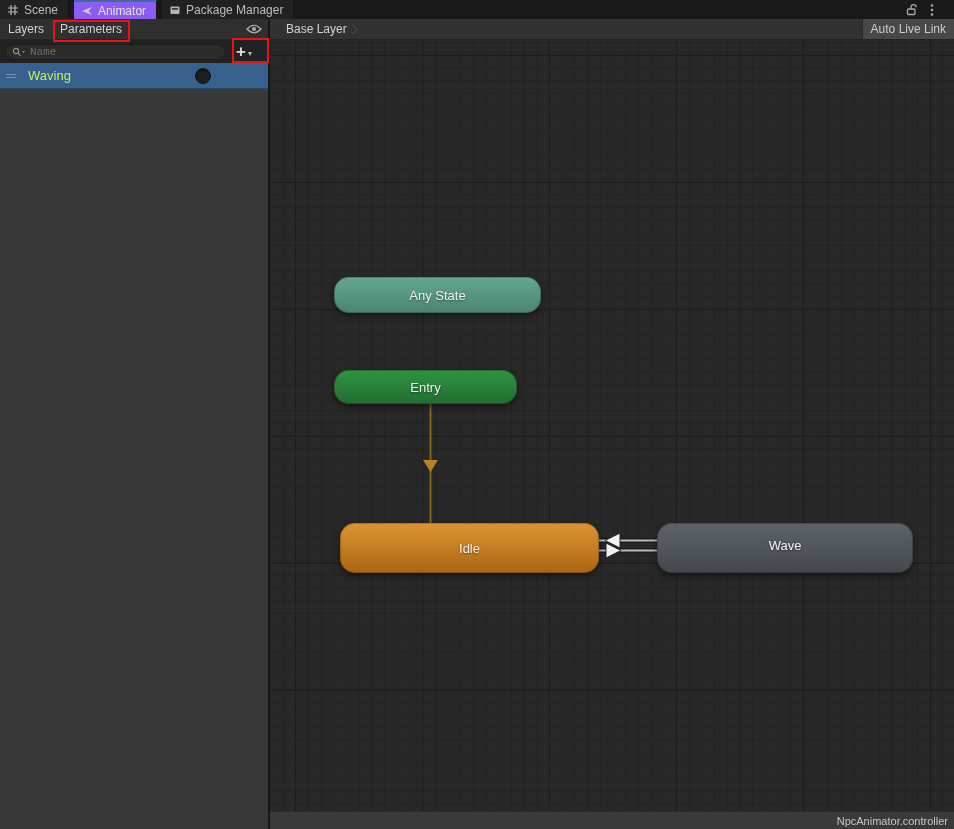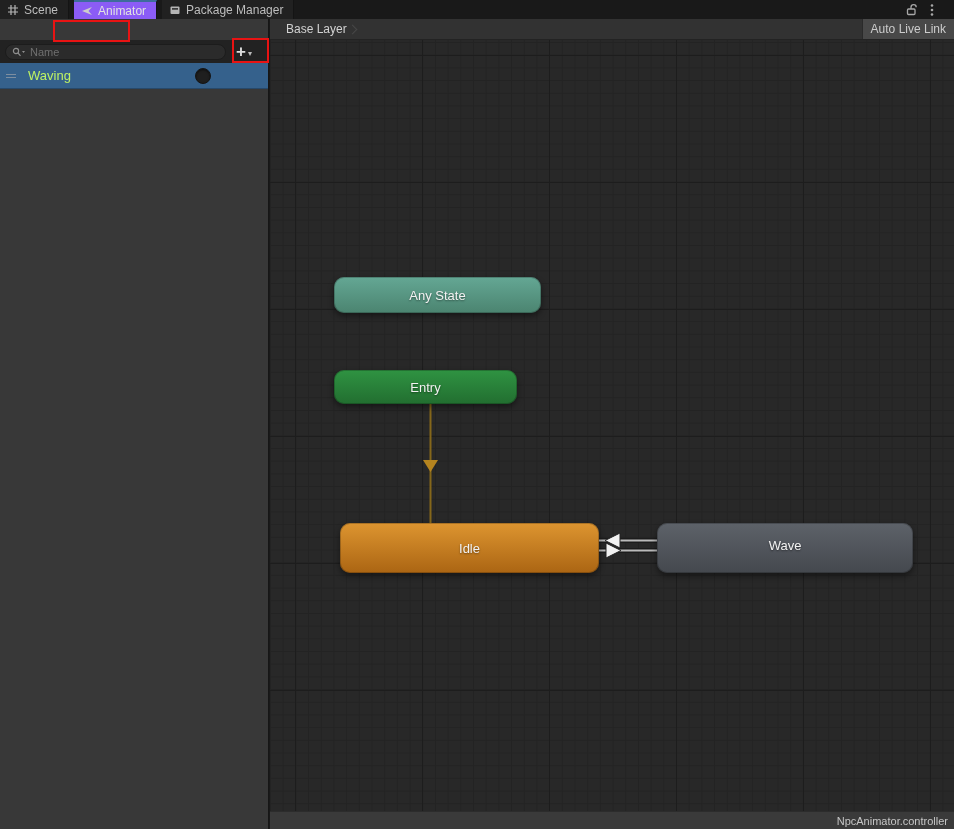--- a/index.html
+++ b/index.html
@@ -27,21 +27,21 @@
   .panel-tab { padding:0 8px; color:#d2d2d2; font-size:12px; height:100%; display:flex; align-items:center; }
   .eye-btn { margin-left:auto; margin-right:6px; display:flex; align-items:center; }
   .search-row { position:absolute; left:0; top:21px; right:0; height:23px; background:#222222; display:flex; align-items:center; }
   .search-field {
     flex:0 0 auto; display:flex; align-items:center; gap:4px;
     width:221px; height:16px; margin-left:5px; padding:0 6px;
     background:#2b2b2b; border:1px solid #1c1c1c; border-radius:8px;
   }
   .search-field input {
     flex:1; background:transparent; border:none; outline:none;
-    color:#cfcfcf; font-size:11px; font-family:Liberation Sans, sans-serif; min-width:0;
+    color:#cfcfcf; font-size:11px; font-family:Liberation Mono, monospace; min-width:0;
   }
   .search-field input::placeholder { color:#6f6f6f; }
   .add-btn { display:flex; align-items:center; margin-left:10px; color:#dddddd; cursor:default; }
   .add-plus { font-size:17px; line-height:14px; font-weight:bold; }
   .add-caret { font-size:8px; color:#bbbbbb; margin-left:2px; margin-top:3px; }
 
   .param-row {
     position:absolute; left:0; top:44px; right:0; height:26px;
     background:#35618c; border-bottom:1px solid #27496b;
     display:flex; align-items:center;
@@ -71,21 +71,21 @@
       linear-gradient(to right, #232323 1px, transparent 1px),
       linear-gradient(to bottom, #232323 1px, transparent 1px);
     background-size:127px 127px, 127px 127px, 12.7px 12.7px, 12.7px 12.7px;
     background-position:25px 15px, 25px 15px, 0px 2px, 0px 2px;
     overflow:hidden;
   }
   .transitions { position:absolute; left:0; top:0; width:100%; height:100%; }
 
   .node {
     position:absolute; display:flex; align-items:center; justify-content:center;
-    border-radius:10px; color:#f2f2f2; font-size:13px;
+    border-radius:15px; color:#f2f2f2; font-size:13px;
     text-shadow:0 1px 2px rgba(0,0,0,0.45);
     box-shadow:0 3px 6px rgba(0,0,0,0.45), inset 0 0 0 1px rgba(0,0,0,0.22);
   }
   .node-anystate { left:64px; top:237px; width:207px; height:36px; background:linear-gradient(#64a794, #4b8470); }
   .node-entry    { left:64px; top:330px; width:183px; height:34px; background:linear-gradient(#2f9342, #226e30); }
   .node-idle     { left:38px; top:483px; width:259px; height:50px; background:linear-gradient(#dd9530, #ab6513);margin-left:32px; }
   .node-wave     { left:387px; top:483px; width:256px; height:50px; background:linear-gradient(#5d6269, #44484e); }
   .node-wave .node-label { transform:translateY(-3px); }
 
   .status-bar {
@@ -148,20 +148,30 @@
         <svg class="icon" width="4" height="14" viewBox="0 0 4 14">
             <circle cx="2" cy="2.5" r="1.3" fill="#a8a8a8"></circle>
             <circle cx="2" cy="7" r="1.3" fill="#a8a8a8"></circle>
             <circle cx="2" cy="11.5" r="1.3" fill="#a8a8a8"></circle>
           </svg>
       </span>
     </div>
   </div>
 
   <div class="left-panel">
+    <div class="panel-tabs">
+      <div class="panel-tab">Layers</div>
+      <div class="panel-tab">Parameters</div>
+      <div class="eye-btn">
+        <svg class="icon" width="16" height="10" viewBox="0 0 16 10">
+            <path d="M1 5 Q8 -2.5 15 5 Q8 12.5 1 5 Z" fill="none" stroke="#b0b0b0" stroke-width="1.2"></path>
+            <circle cx="8" cy="5" r="2" fill="#b0b0b0"></circle>
+          </svg>
+      </div>
+    </div>
 
     <div class="search-row">
       <div class="search-field">
         <span>
           <svg class="icon" width="14" height="10" viewBox="0 0 14 10">
               <circle cx="4" cy="4" r="2.6" fill="none" stroke="#8f8f8f" stroke-width="1.2"></circle>
               <line x1="6" y1="6" x2="8.5" y2="8.8" stroke="#8f8f8f" stroke-width="1.2"></line>
               <path d="M10 4 l3 0 l-1.5 2 Z" fill="#8f8f8f"></path>
             </svg>
         </span>

